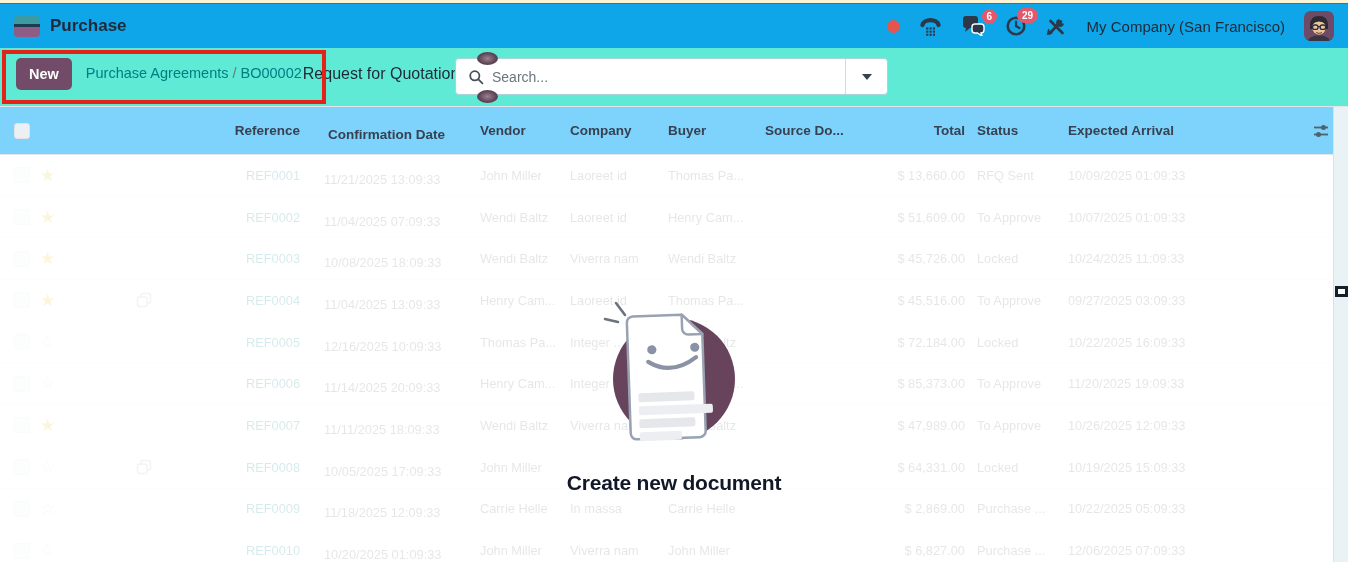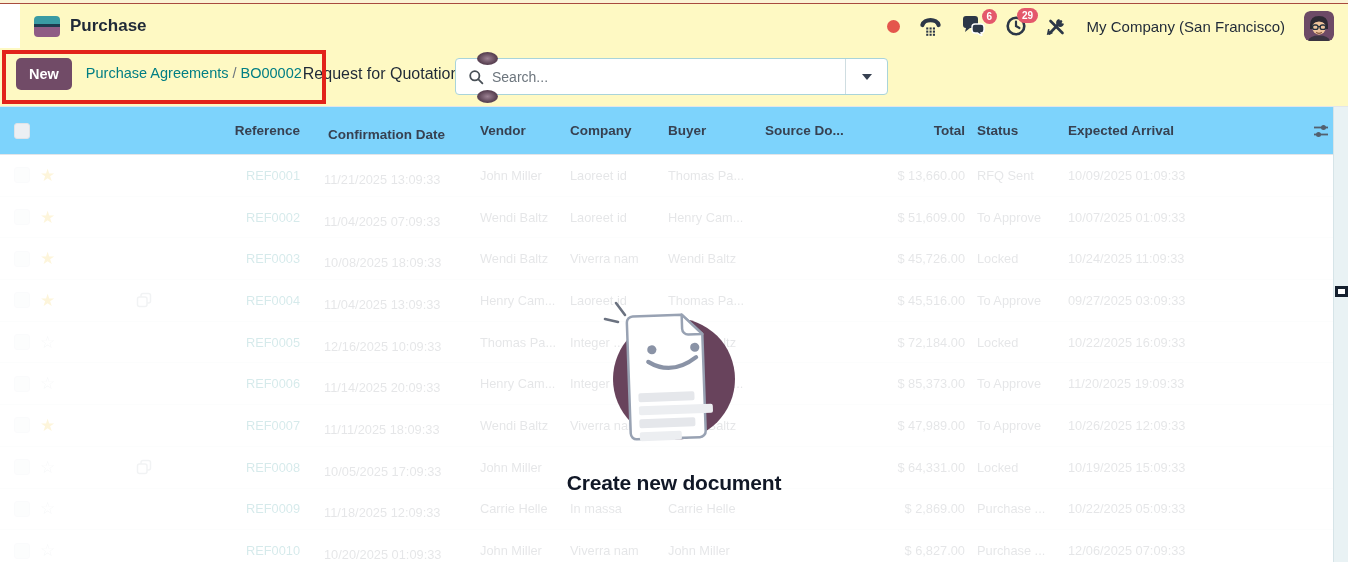--- a/index.html
+++ b/index.html
@@ -3,38 +3,38 @@
 <meta charset="utf-8">
 <style>
   * { box-sizing: border-box; margin: 0; padding: 0; }
   html, body { width: 1348px; height: 562px; overflow: hidden; background: #fff;
     font-family: "Liberation Sans", sans-serif; }
 
   .top-strip { height: 3px; background: #fbf3d4; }
   .top-strip-line { height: 1px; background: #a84b3e; }
 
   
-  .navbar { height: 44px; display: flex; align-items: center; padding: 0 14px; background: #fef9c3; margin-left: 20px; }
+  .navbar { height: 44px; display: flex; align-items: center; padding: 0 14px; background: #0ea5e9; }
   .logo { width: 26px; height: 21px; border-radius: 4px; overflow: hidden; display: flex; flex-direction: column; flex-shrink: 0; }
   .logo .s1 { height: 8px; background: #3a9ba4; }
   .logo .s2 { height: 3px; background: #1d3b4f; }
   .logo .s3 { flex: 1; background: #8f5c85; }
   .app-name { font-size: 17px; font-weight: 600; color: #1f2937; margin-left: 10px; margin-right: 22px; }
   .menu-items { display: flex; gap: 28px; }
   .menu-item { font-size: 14.5px; color: #374151; cursor: pointer; }
   .nav-right { margin-left: auto; display: flex; align-items: center; gap: 19px; }
   .dot-red { width: 13px; height: 13px; border-radius: 50%; background: #e4564c; }
   .icon-btn { position: relative; display: flex; align-items: center; }
   .badge { position: absolute; top: -7px; right: -11px; background: #e4586b; color: #fff;
     font-size: 10px; font-weight: 700; line-height: 1; padding: 2.5px 4.5px; border-radius: 9px; }
   .company-name { font-size: 15px; color: #1f2937; margin-left: 2px; }
   .avatar { width: 30px; height: 30px; border-radius: 6px; overflow: hidden; flex-shrink: 0; }
 
   
-  .control-panel { position: relative; height: 59px; background: #fef9c3; border-bottom: 1px solid #e3e6ea; }
+  .control-panel { position: relative; height: 59px; background: #5eead4; border-bottom: 1px solid #e3e6ea; }
   .highlight-box { position: absolute; left: 2px; top: 2px; width: 324px; height: 54px;
     border: 4px solid #e2231a; z-index: 8; pointer-events: none; }
   .cp-left { position: absolute; left: 16px; top: 10px; display: flex; align-items: center; }
   .btn-new { background: #714B67; color: #fff; font-size: 14.5px; font-weight: 600;
     border: none; border-radius: 5px; padding: 8px 13px; cursor: pointer; }
   .bc-stack { margin-left: 14px; display: flex; flex-direction: row; gap: 1px; }
   .bc-line1 { font-size: 14.5px; }
   .bc-link { color: #017e84; cursor: pointer; }
   .bc-sep { color: #6c757d; padding: 0 4px; }
   .bc-line2 { font-size: 16px; color: #1f2937; display: flex; align-items: center; gap: 7px; }

